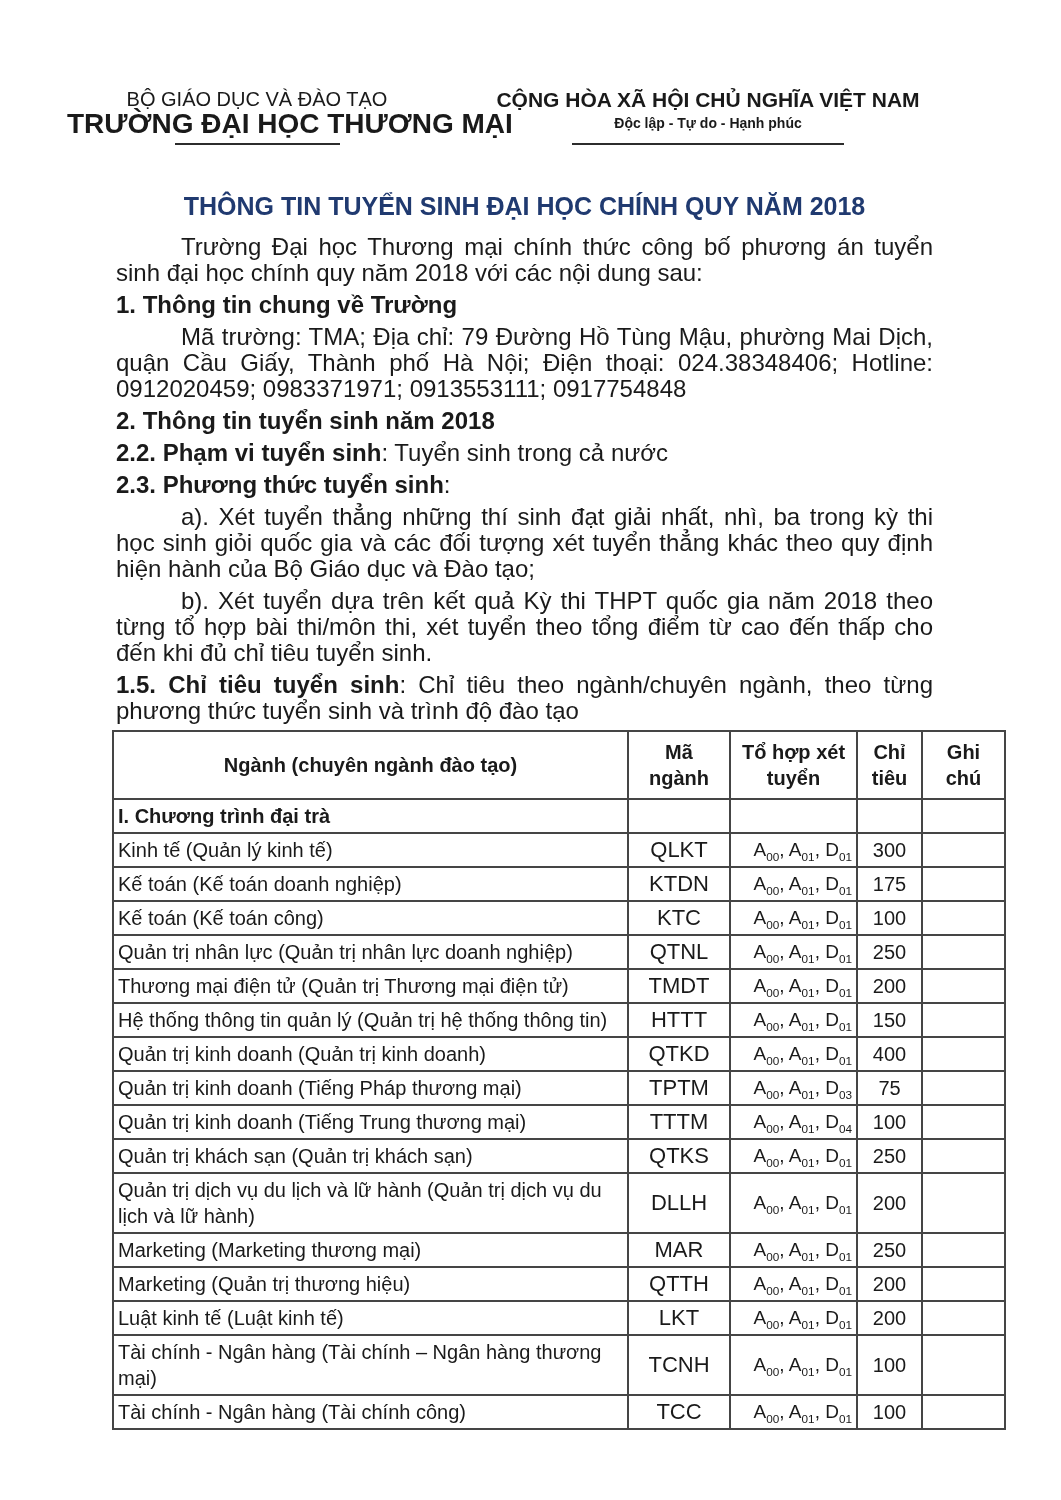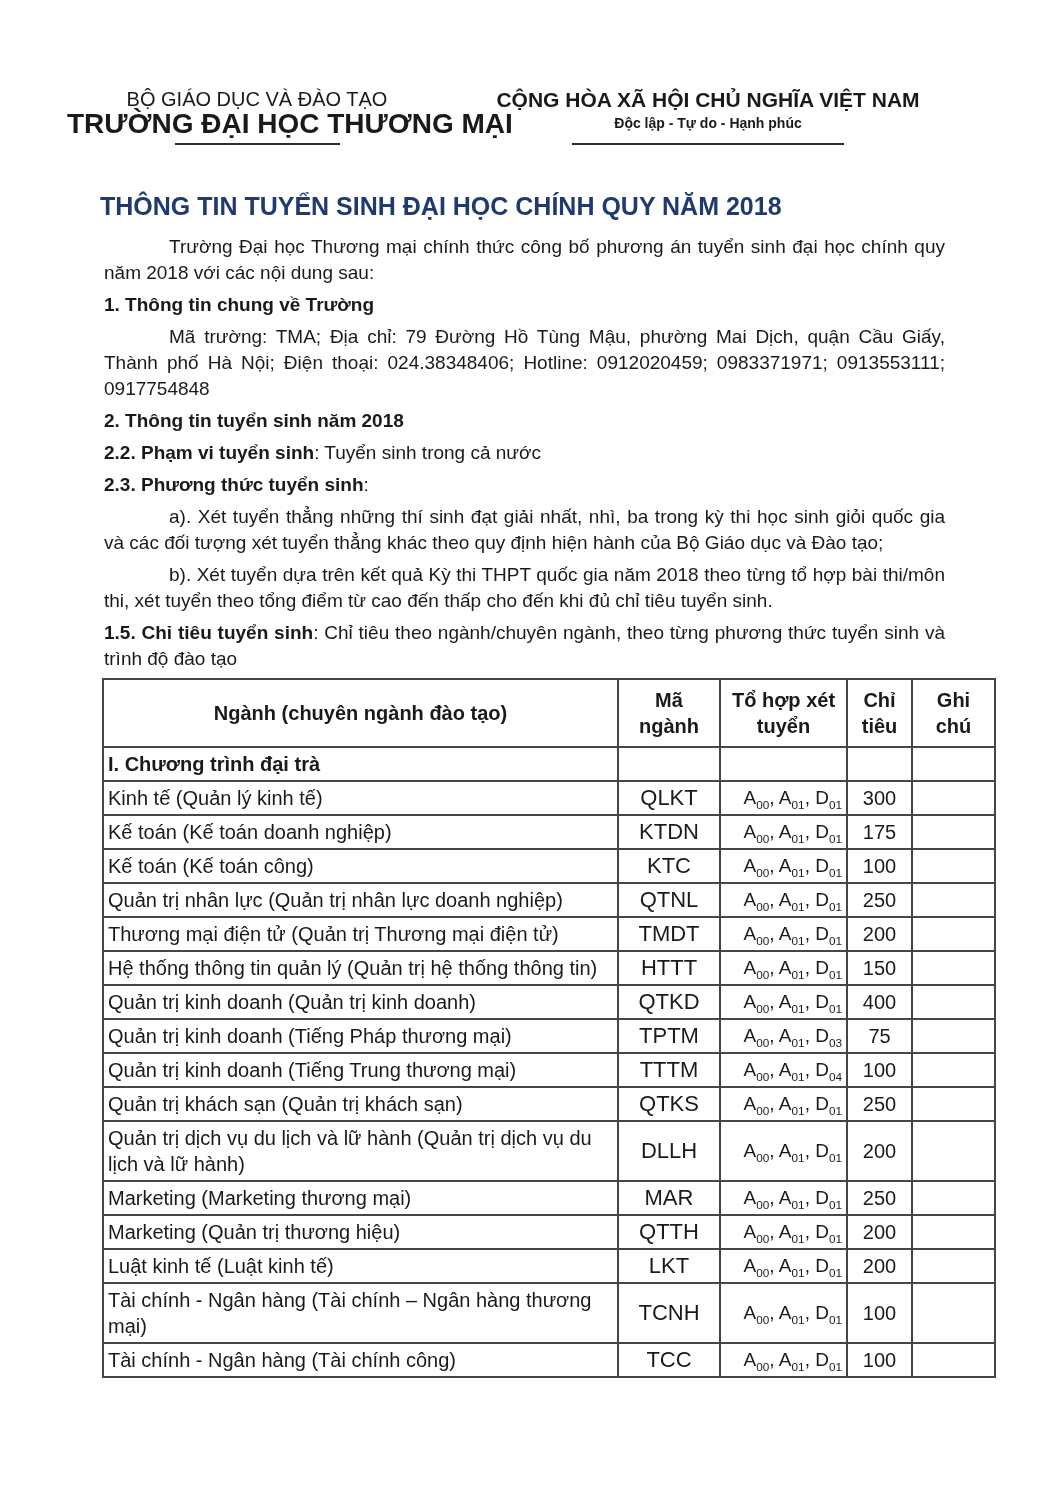--- a/index.html
+++ b/index.html
@@ -25,34 +25,34 @@
   .org-line1{font-size:20px;line-height:23px;font-weight:normal;white-space:nowrap;}
   .org-line2{font-size:28px;line-height:25px;font-weight:bold;white-space:nowrap;}
   .org-right .org-line1{font-weight:bold;font-size:21px;}
   .org-right .org-line2{font-size:14px;}
   .hrule{border-bottom:2px solid #2c2c2c;margin:7px auto 0;}
   .hrule-left{width:165px;}
   .hrule-right{width:272px;}
   
   .doc-title{
     margin:46px 0 13px;
-    text-align:left;
+    text-align:center;
     font-size:25px;line-height:30px;
     font-weight:bold;
     color:var(--title-color);
   }
   
-  .body-text p{margin:0 4px 6px;font-size:19px;line-height:26px;text-align:justify;}
+  .body-text p{margin:0 16px 6px;font-size:24px;line-height:26px;text-align:justify;}
   .indent{text-indent:65px;}
   .h-bold{font-weight:bold;}
   .lbl{font-weight:bold;}
   
   table.adm{
     width:892px;
-    margin:6px 0 0 2px;
+    margin:6px 0 0 12px;
     border-collapse:collapse;
     table-layout:fixed;
   }
   table.adm th,table.adm td{
     border:2px solid var(--border-color);
     vertical-align:middle;
     padding:3px 4px;
     line-height:26px;
     overflow:hidden;
   }

